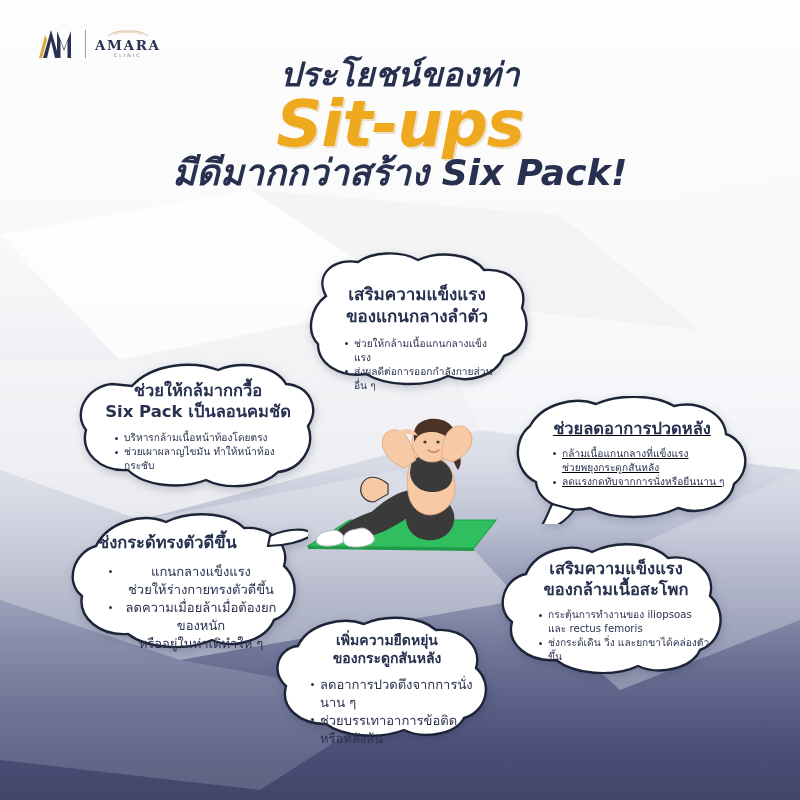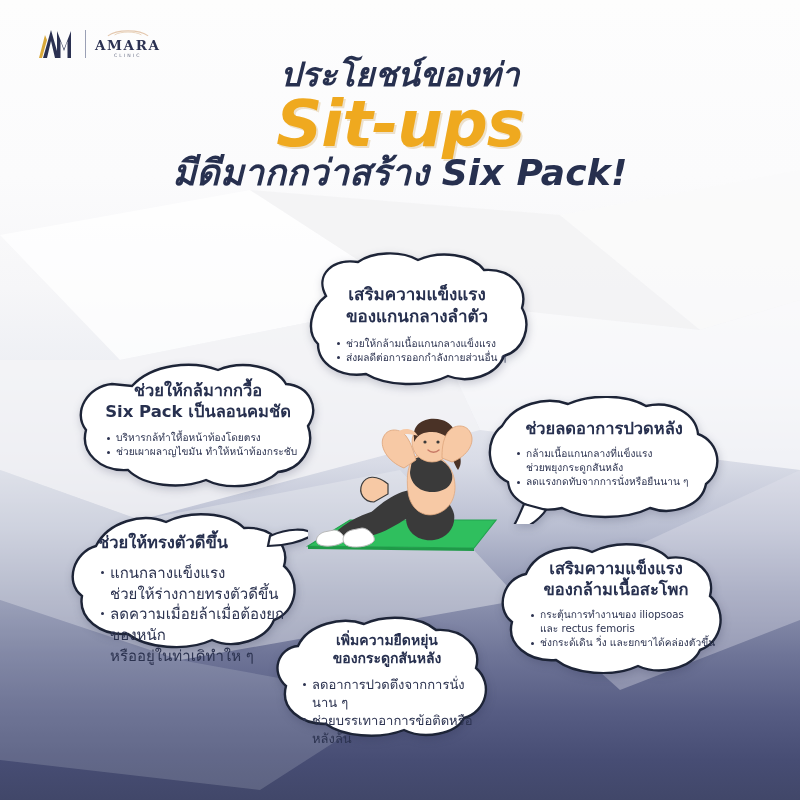--- a/index.html
+++ b/index.html
@@ -55,50 +55,50 @@
   #illus{position:absolute;left:292px;top:398px;width:222px;height:160px;}
   #illus svg{display:block;width:222px;height:160px;}
 
   
   .bubble{position:absolute;}
   .bubble .shape{position:absolute;inset:0;}
   .bubble .shape svg{display:block;width:100%;height:100%;
      filter:drop-shadow(1px 3px 4px rgba(30,36,70,.22));}
   .bubble .content{position:relative;text-align:center;color:#27304f;}
   .b-title{font-weight:700;line-height:1.28;color:#27304f;}
-  .b-list{margin:0;padding:0;list-style:none;text-align:left;}
+  .b-list{margin:8px;padding:0;list-style:none;text-align:left;}
   .b-list li{
     position:relative;padding-left:10px;line-height:1.38;color:#2c3350;
   }
   .b-list li::before{
     content:"";position:absolute;left:1px;top:.52em;
     width:3px;height:3px;border-radius:50%;background:#2c3350;
   }
   .b-list li.cont::before{display:none;}
 
   
   #b-core   {left:300px;top:252px;width:232px;height:134px;}
   #b-core   .content{padding:32px 22px 0 24px;}
   #b-core   .b-title{font-size:17px;}
   #b-core   .b-list{margin-top:9px;font-size:10.2px;padding-left:12px;}
 
   #b-sixpack{left:72px;top:360px;width:244px;height:130px;}
   #b-sixpack .content{padding:20px 16px 0 24px;}
   #b-sixpack .b-title{font-size:16.5px;}
   #b-sixpack .b-list{margin-top:9px;font-size:10.2px;padding-left:10px;}
 
-  #b-back   {left:480px;top:396px;width:246px;height:128px;}
+  #b-back   {left:508px;top:396px;width:246px;height:128px;text-decoration:underline;}
   #b-back   .content{padding:22px 20px 0 22px;}
   #b-back   .b-title{font-size:16.5px;}
   #b-back   .b-list{margin-top:8px;font-size:10.2px;padding-left:14px;}
 
   #b-balance{left:62px;top:512px;width:246px;height:140px;}
   #b-balance .content{padding:20px 16px 0 26px;}
   #b-balance .b-title{font-size:16.5px;text-align:left;padding-left:10px;}
-  #b-balance .b-list{margin-top:10px;font-size:15px;padding-left:12px;}
+  #b-balance .b-list{margin-top:10px;font-size:13px;padding-left:12px;text-align:center;}
 
   #b-hip    {left:492px;top:540px;width:244px;height:134px;}
   #b-hip    .content{padding:18px 16px 0 20px;}
   #b-hip    .b-title{font-size:16.5px;}
   #b-hip    .b-list{margin-top:8px;font-size:10.2px;padding-left:18px;}
 
   #b-spine  {left:268px;top:616px;width:236px;height:122px;}
   #b-spine  .content{padding:16px 18px 0 20px;}
   #b-spine  .b-title{font-size:14px;}
   #b-spine  .b-list{margin-top:8px;font-size:13px;padding-left:14px;}
@@ -210,21 +210,21 @@
                  C244 88 228 110 206 112 C190 128 154 130 134 120 C108 130 72 126 56 110
                  C28 112 8 92 14 70 C0 52 16 26 40 24 Z" fill="#ffffff" stroke="#1d2437" stroke-width="2.4"></path>
       </svg>
     </div>
     <div class="content">
       <div class="b-title">
         <div>ช่วยให้กล้มากกวื้อ</div>
         <div>Six Pack เป็นลอนคมชัด</div>
       </div>
       <ul class="b-list">
-        <li>บริหารกล้ทำใหื้อหน้าท้องโดยตรง</li>
+        <li>บริหารกล้ามเนื้อหน้าท้องโดยตรง</li>
         <li>ช่วยเผาผลาญไขมัน ทำให้หน้าท้องกระชับ</li>
       </ul>
     </div>
   </div>
 
   <div class="bubble" id="b-back">
     <div class="shape">
       <svg viewBox="0 0 246 128" preserveAspectRatio="none">
         <path d="M22 30 C34 8 66 0 88 8 C110 -2 146 -2 166 10 C192 4 216 18 218 38
                  C240 46 244 74 226 88 C222 110 192 120 170 112 C146 124 104 124 82 112
@@ -245,21 +245,21 @@
   <div class="bubble" id="b-balance">
     <div class="shape">
       <svg viewBox="0 0 246 140" preserveAspectRatio="none">
         <path d="M34 34 C46 10 80 0 104 10 C128 -2 166 0 182 16 C210 14 228 34 222 54
                  C240 70 234 100 212 108 C204 128 172 138 150 128 C124 140 84 136 66 122
                  C38 124 16 106 20 84 C2 70 12 40 34 34 Z" fill="#ffffff" stroke="#1d2437" stroke-width="2.4"></path>
         <path d="M208 24 C226 16 244 16 252 22 C240 30 222 34 206 34 Z" fill="#ffffff" stroke="#1d2437" stroke-width="2.2"></path>
       </svg>
     </div>
     <div class="content">
-      <div class="b-title">ช่วยให้ทรงตัวดีขึ้น</div>
+      <div class="b-title">ช่งกระด้ทรงตัวดีขึ้น</div>
       <ul class="b-list">
         <li>แกนกลางแข็งแรง</li>
         <li class="cont">ช่วยให้ร่างกายทรงตัวดีขึ้น</li>
         <li>ลดความเมื่อยล้าเมื่อต้องยกของหนัก</li>
         <li class="cont">หรืออยู่ในท่าเดิทำให ๆ</li>
       </ul>
     </div>
   </div>
 
   <div class="bubble" id="b-hip">

